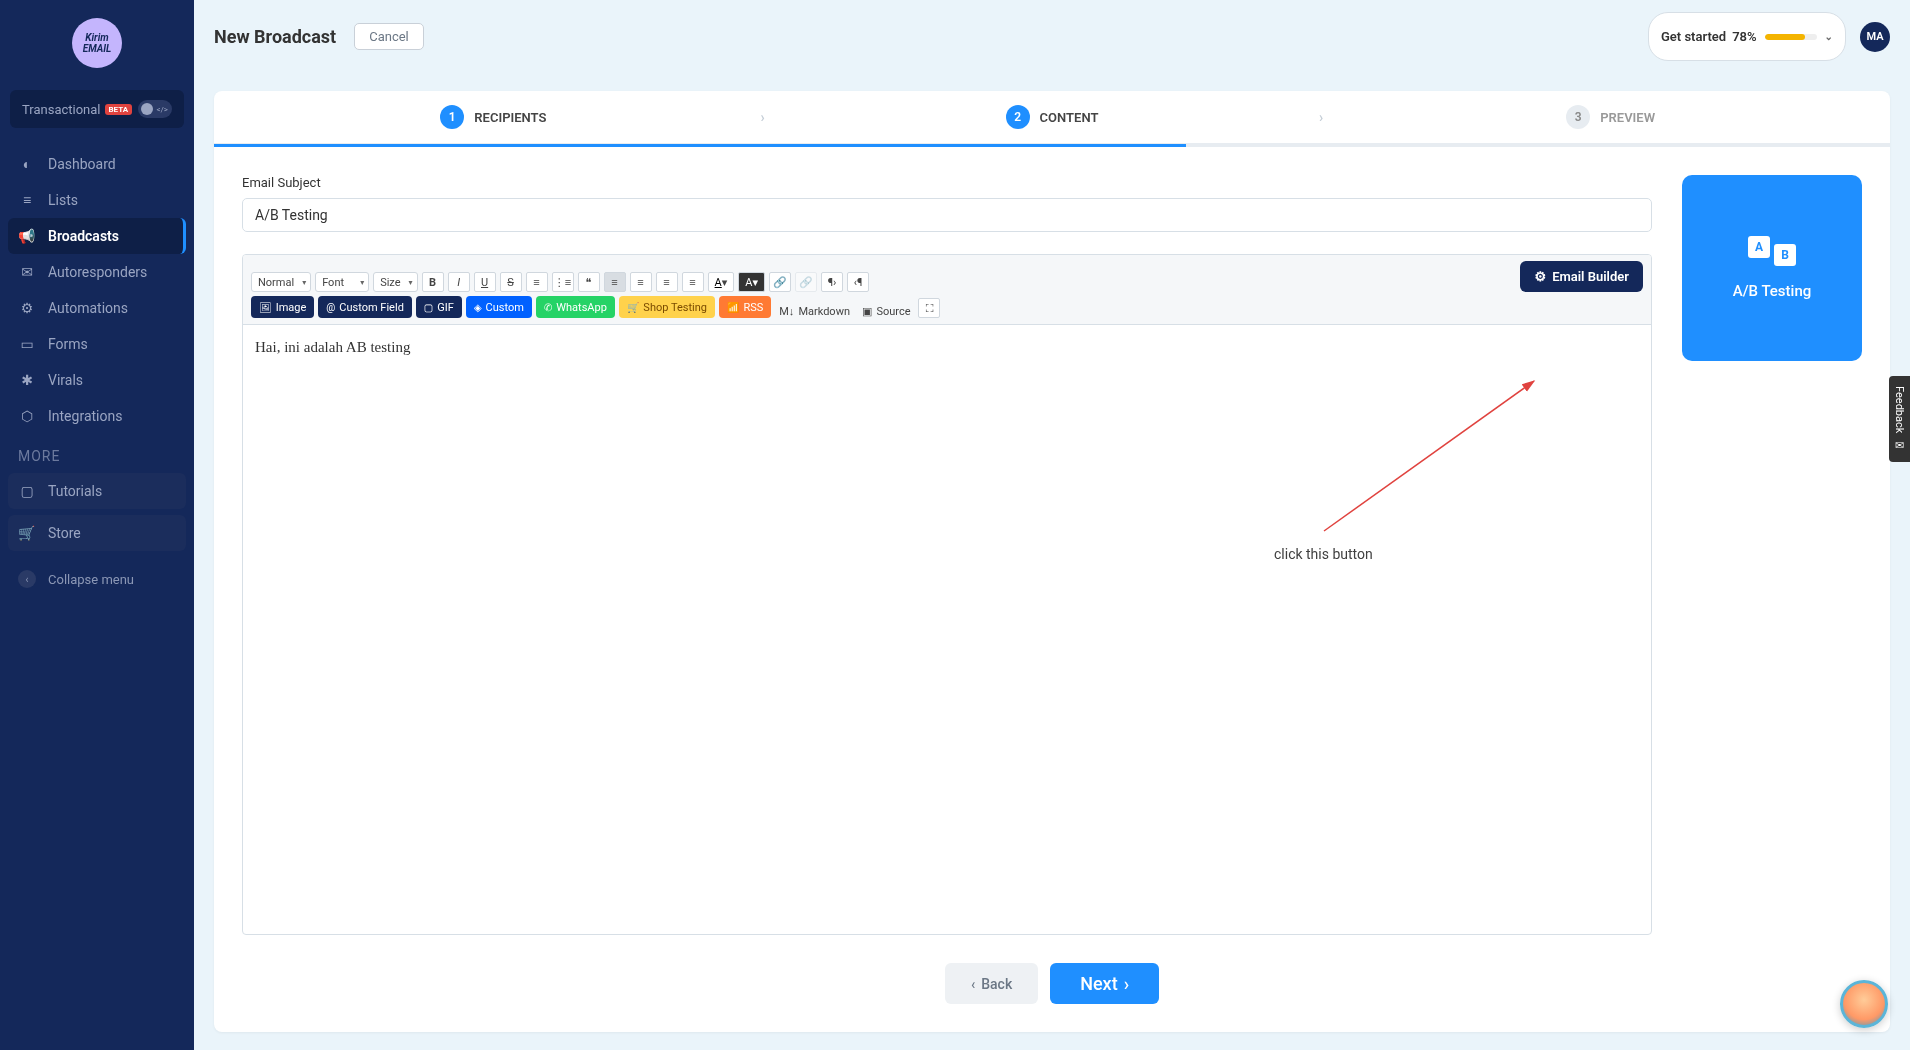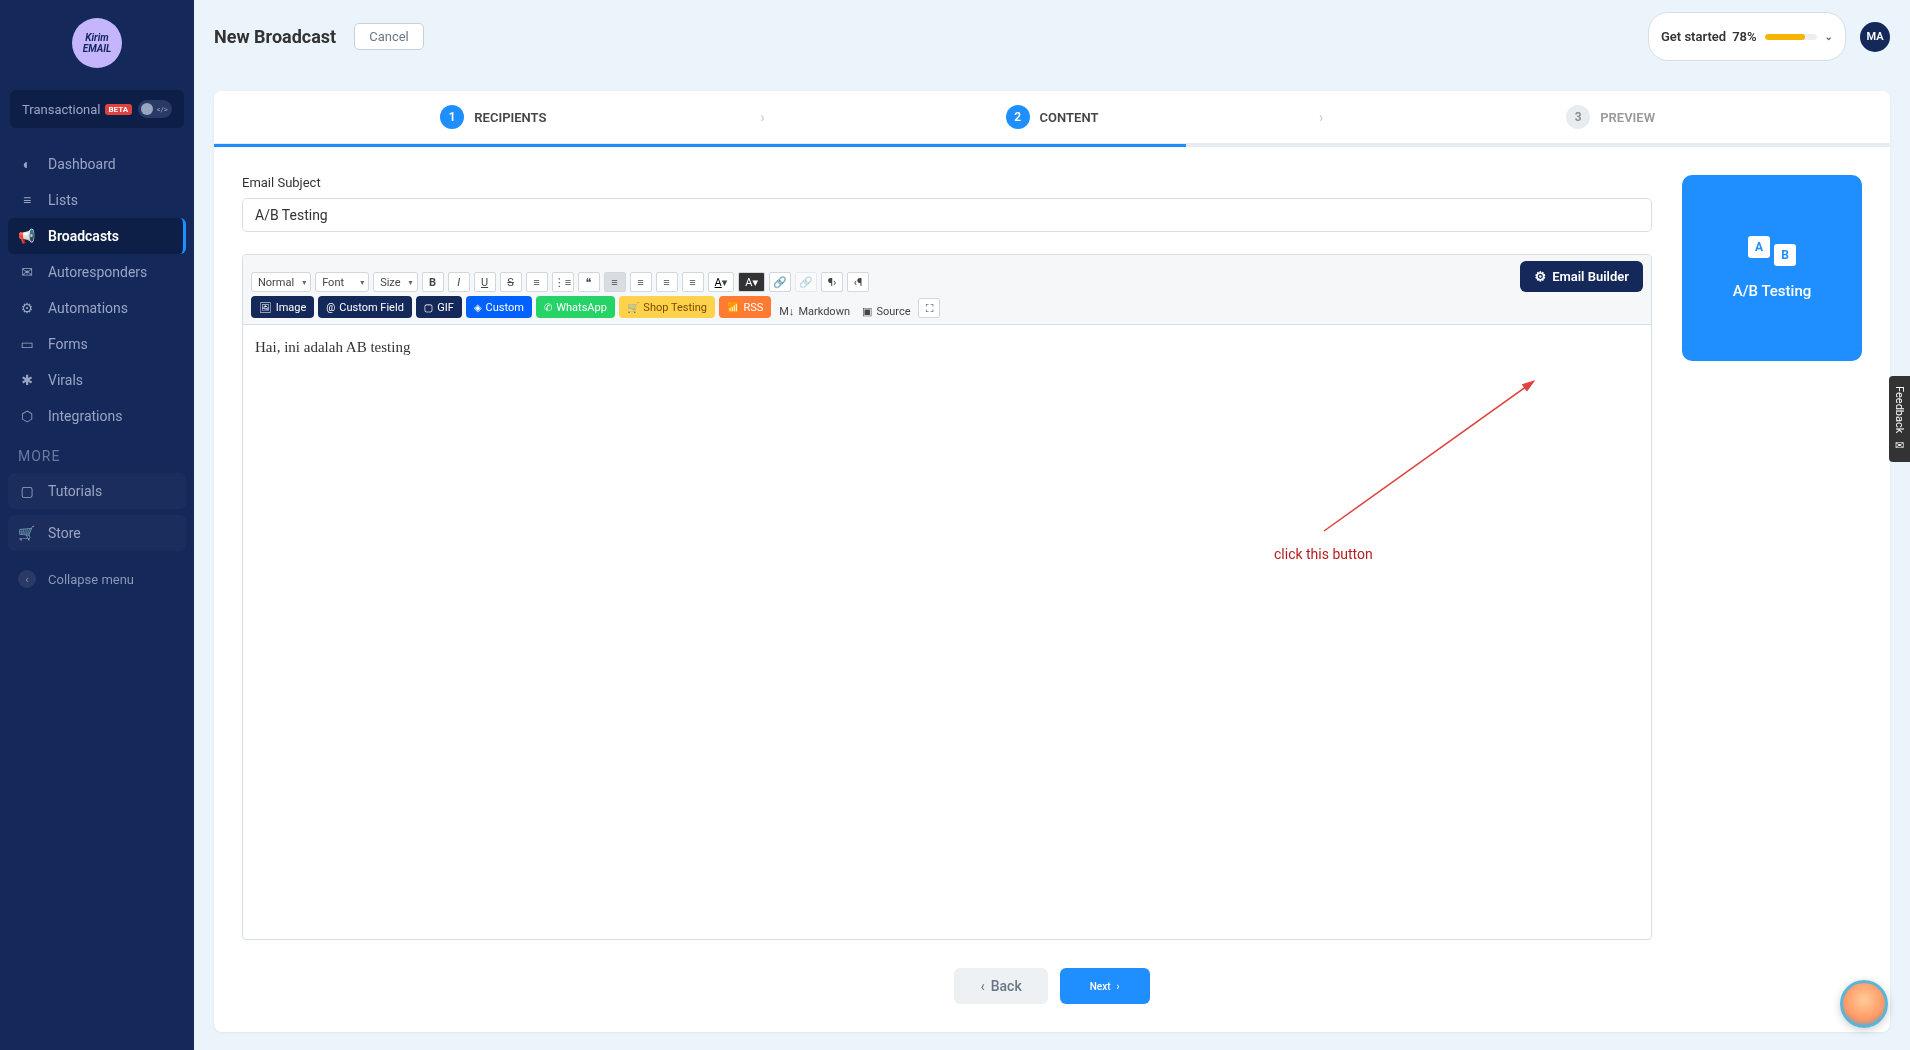--- a/index.html
+++ b/index.html
@@ -62,25 +62,25 @@
 .editor-footer { border-top: 1px solid #d7dfe6; background: #f5f7f9; padding: 3px 10px; display: flex; font-size: 11px; color: #666; }
 .editor-footer .path { display: flex; gap: 16px; }
 .editor-footer .stats { margin-left: auto; }
 .resize-grip { width: 10px; height: 10px; margin-left: 6px; background: linear-gradient(135deg, transparent 50%, #aaa 50%); }
 .side-panel { width: 180px; flex-shrink: 0; }
 .ab-card { width: 180px; height: 186px; background: #1f8fff; border-radius: 10px; display: flex; flex-direction: column; align-items: center; justify-content: center; cursor: pointer; color: #fff; }
 .ab-icon-wrap { display: flex; gap: 4px; margin-bottom: 16px; }
 .ab-box { width: 22px; height: 22px; background: #fff; color: #1f8fff; font-weight: 700; font-size: 12px; display: flex; align-items: center; justify-content: center; border-radius: 3px; }
 .ab-box.b { margin-top: 8px; }
 .ab-label { font-size: 15px; font-weight: 500; }
-.annotation { position: absolute; color: #b91c1c; font-size: 14px; pointer-events: none; }
+.annotation { position: absolute; color: #404040; font-size: 14px; pointer-events: none; }
 .arrow-svg { position: absolute; pointer-events: none; }
 .footer-nav { padding: 28px 0; display: flex; justify-content: center; gap: 12px; }
 .back-btn { background: #eef1f4; color: #6b7785; border: none; padding: 10px 26px; border-radius: 6px; font-size: 14px; font-weight: 500; cursor: pointer; display: inline-flex; align-items: center; gap: 6px; }
-.next-btn { background: #1f8fff; color: #fff; border: none; padding: 10px 30px; border-radius: 6px; font-size: 10px; font-weight: 500; cursor: pointer; display: inline-flex; align-items: center; gap: 6px; }
+.next-btn { background: #1f8fff; color: #fff; border: none; padding: 10px 30px; border-radius: 6px; font-size: 18px; font-weight: 500; cursor: pointer; display: inline-flex; align-items: center; gap: 6px; }
 .feedback-tab { position: fixed; right: 0; top: 376px; background: #333; color: #fff; writing-mode: vertical-rl; padding: 10px 4px; font-size: 11px; border-radius: 4px 0 0 4px; cursor: pointer; display: flex; align-items: center; gap: 6px; }
 .chat-bubble { position: fixed; right: 22px; bottom: 22px; width: 48px; height: 48px; border-radius: 50%; background: radial-gradient(circle at 50% 40%, #ffcc99 0%, #ff9966 60%, #3399cc 100%); border: 3px solid #5bb5d8; cursor: pointer; box-shadow: 0 2px 8px rgba(0,0,0,.2); }
 </style>
 </head>
 <body>
 
 <div class="app">
   <aside class="sidebar">
     <div class="logo-wrap">
       <div class="logo-circle" style="white-space:pre-line">Kirim

